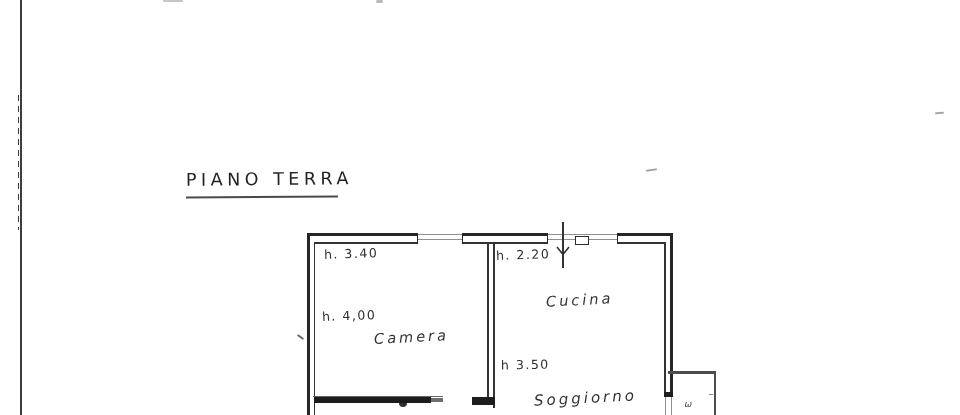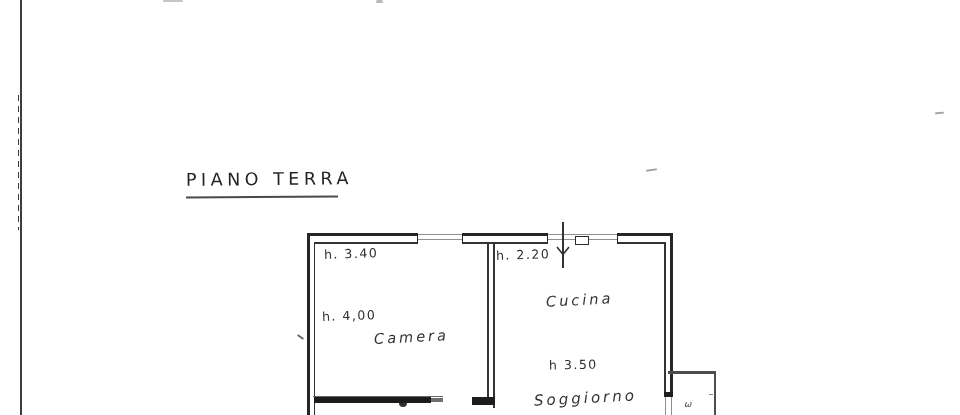--- a/index.html
+++ b/index.html
@@ -92,15 +92,15 @@
   <div class="abs" style="left:708.5px;top:393.5px;width:4px;height:1.4px;background:#888;"></div>
   <div class="label" style="left:684.5px;top:399px;font-size:9px;font-style:italic;color:#4a4a4a;">ω</div>
 
   <div class="label room" style="left:374px;top:329px;">Camera</div>
   <div class="label room" style="left:546px;top:292px;">Cucina</div>
   <div class="label room" style="left:534px;top:389px;font-size:15px;">Soggiorno</div>
 
   <div class="label dim" style="left:324px;top:246px;">h. 3.40</div>
   <div class="label dim" style="left:496px;top:247px;">h. 2.20</div>
   <div class="label dim" style="left:322px;top:308px;">h. 4,00</div>
-  <div class="label dim" style="left:501px;top:357px;transform:rotate(-1deg);margin-left:48px;">h 3.50</div>
+  <div class="label dim" style="left:501px;top:357px;transform:rotate(-1deg);">h 3.50</div>
 
 </div>
 
 </body></html>

